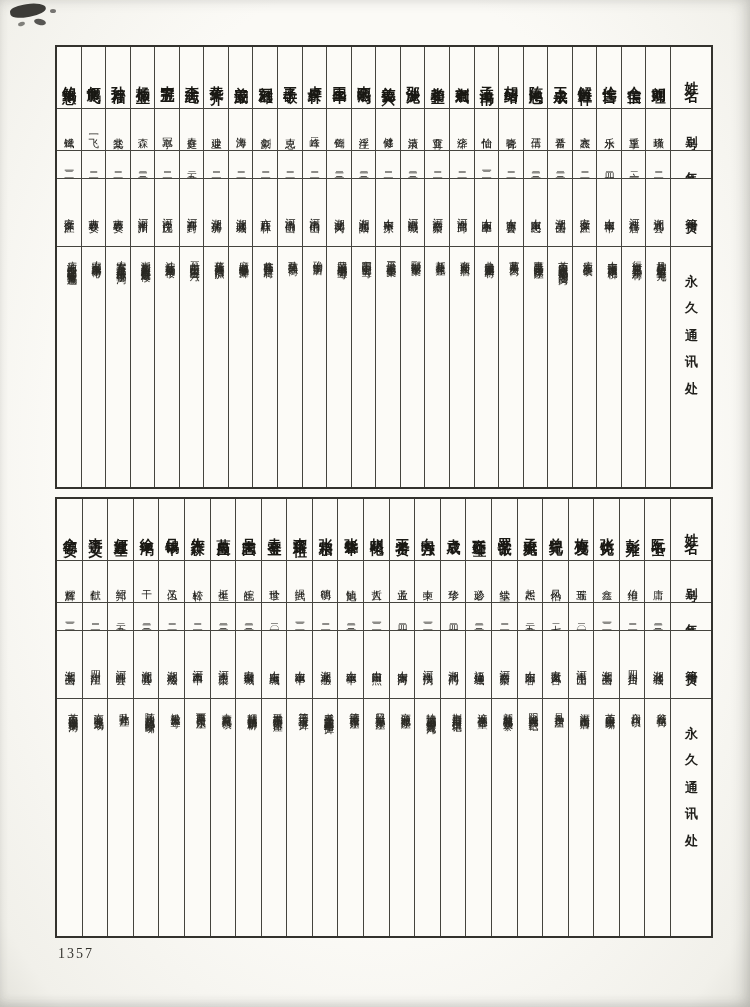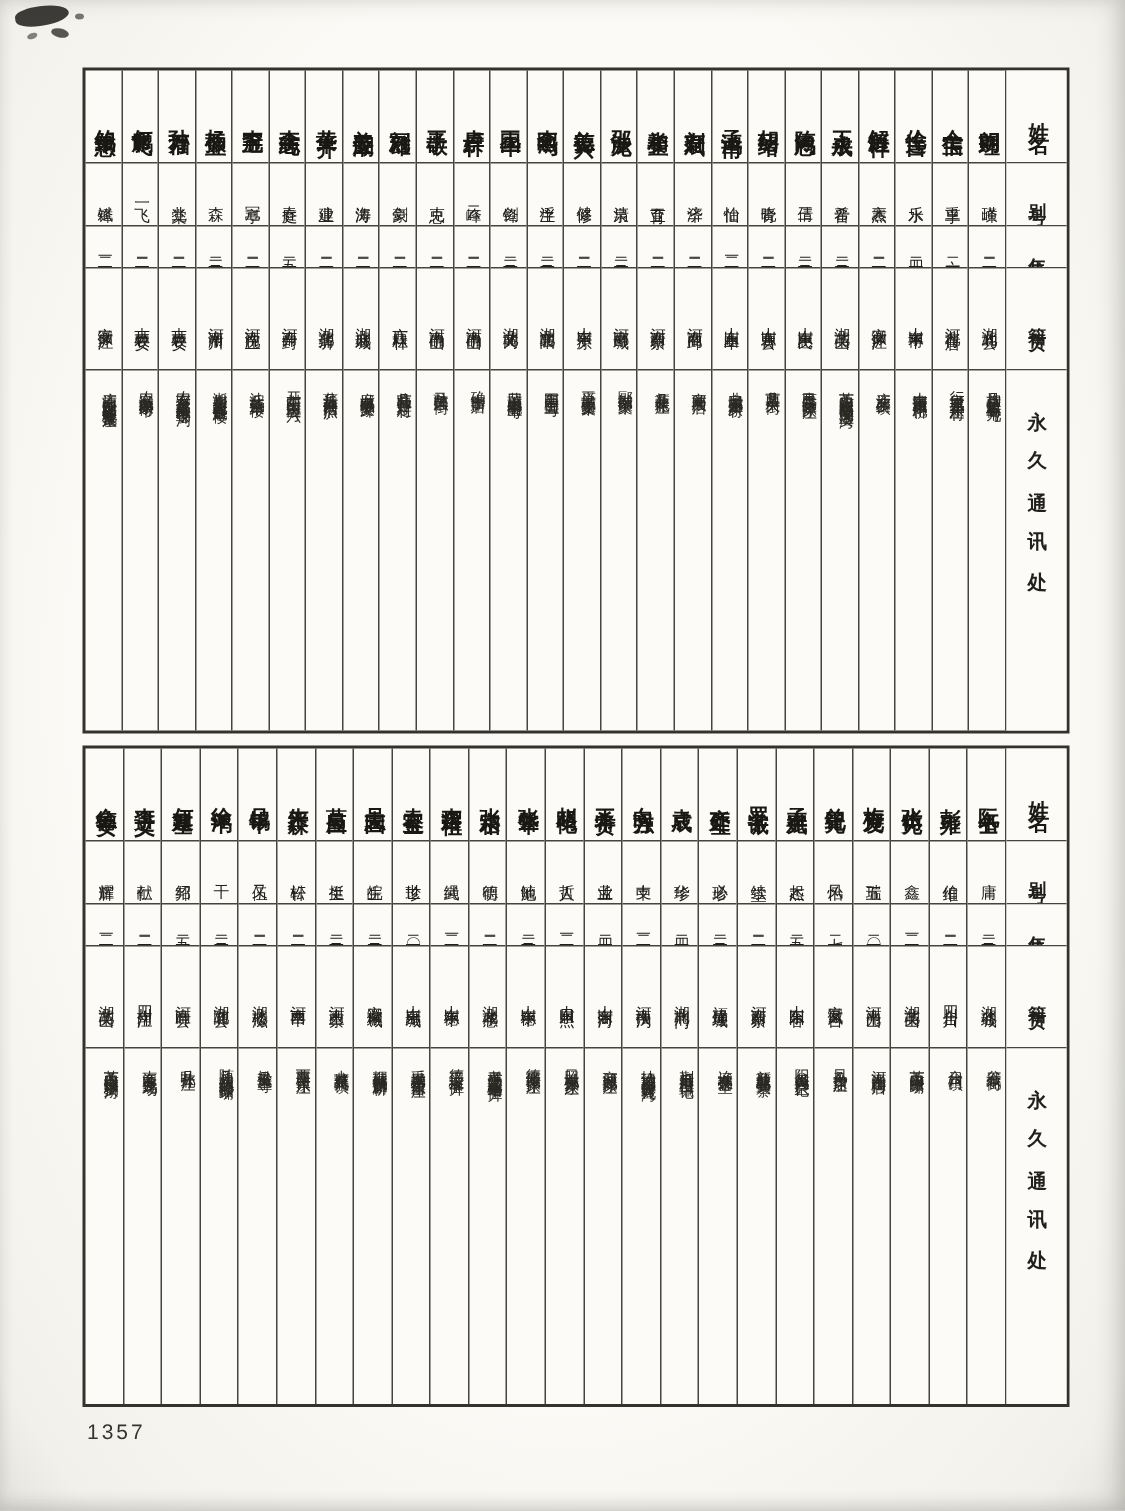--- a/index.html
+++ b/index.html
@@ -73,21 +73,21 @@
   .header-col .c-name .v{font-size:14px;letter-spacing:8px;}
   .header-col .c-alias .v,
   .header-col .c-age .v,
   .header-col .c-native .v{font-size:12px;font-weight:bold;letter-spacing:4px;}
   .h-addr{flex:1;border-bottom:none;display:flex;align-items:flex-start;justify-content:center;}
   .h-addr .v{font-size:13px;font-weight:bold;letter-spacing:27px;padding-top:16px;}
 
   .page-number{
     position:absolute;left:58px;top:946px;
     font-size:14px;letter-spacing:2px;color:#34332e;
-    font-family:Liberation Sans, sans-serif;
+    font-family:Liberation Serif, serif;
   }
 </style>
 </head>
 <body>
 
 <div class="page">
 
   <div class="speck s1"></div>
   <div class="speck s2"></div>
   <div class="speck s3"></div>

